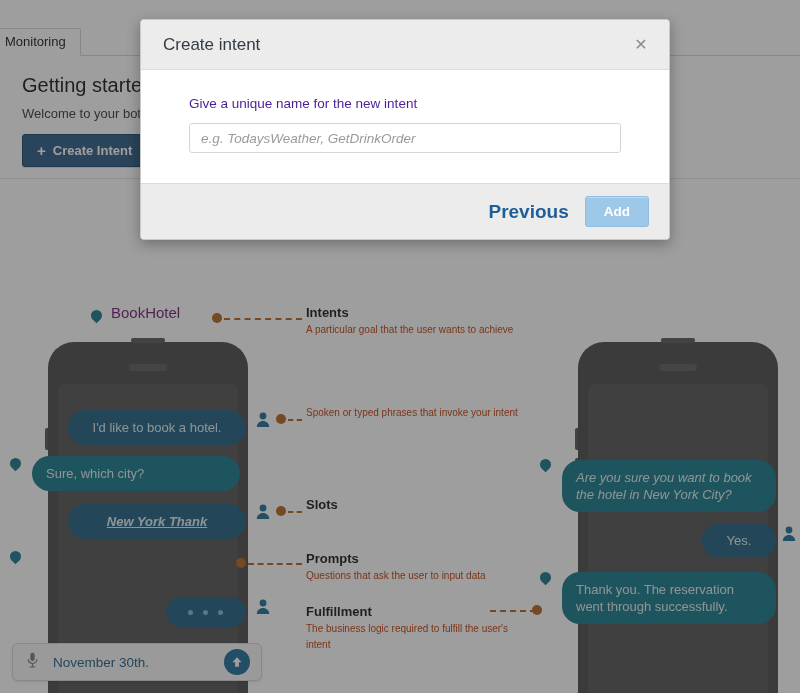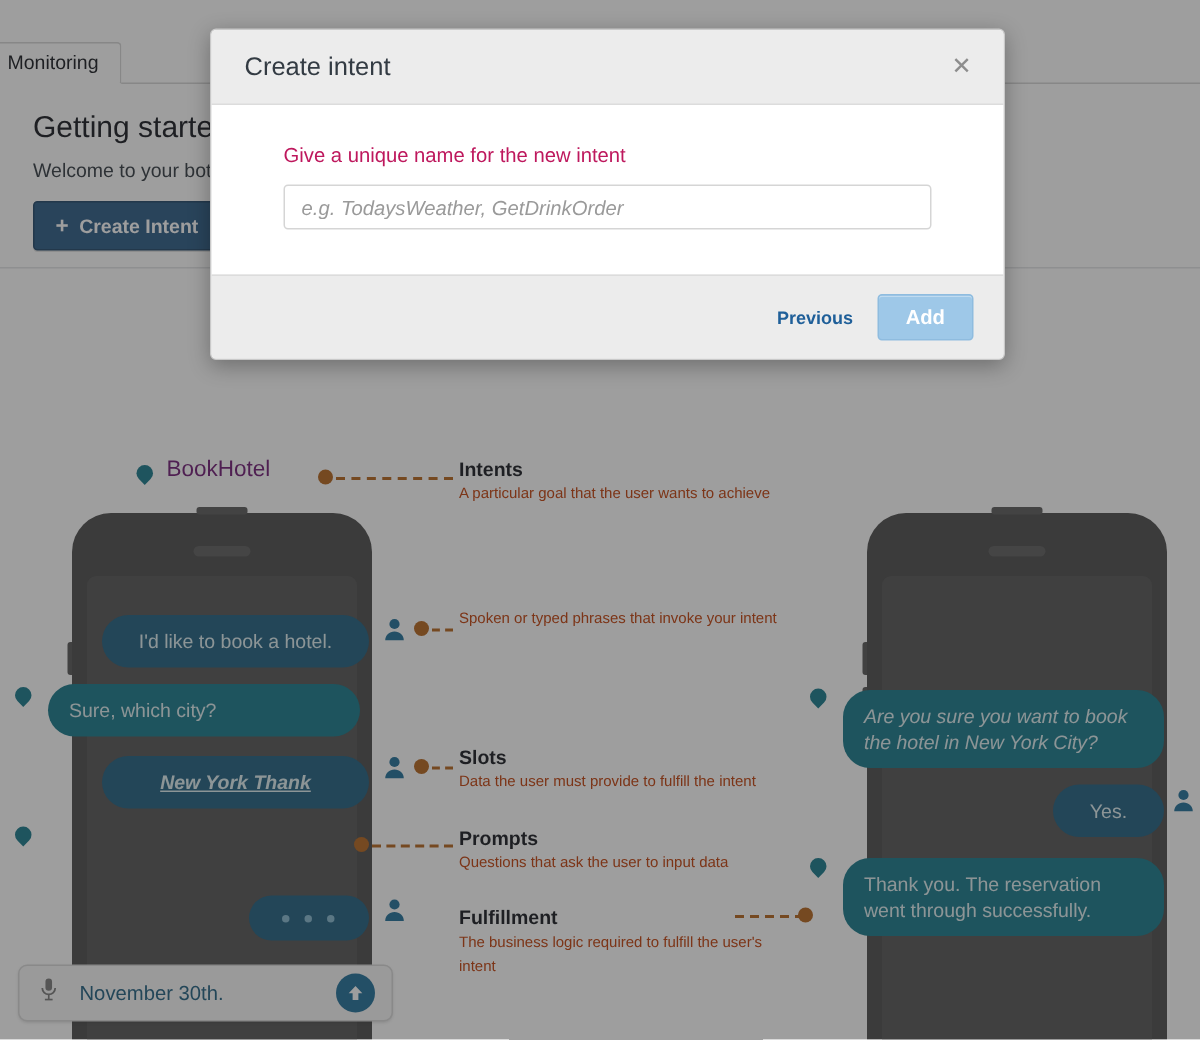--- a/index.html
+++ b/index.html
@@ -162,40 +162,40 @@
     display: flex; align-items: center;
   }
   .m-title { margin-left: 22px; font-size: 17px; color: #333b43; }
   .m-close {
     position: absolute; right: 18px; top: 50%; margin-top: -10px;
     width: 20px; height: 20px;
     display: flex; align-items: center; justify-content: center;
     color: #8d8d8d; font-size: 16px; line-height: 1;
   }
   .m-body { background: #ffffff; padding: 26px 48px 30px 48px; }
-  .m-label { font-size: 13.5px; color: #be185d; margin-bottom: 12px; }
+  .m-label { font-size: 13.5px; color: #4c1d95; margin-bottom: 12px; }
   .m-input {
     display: block; width: 100%; height: 30px;
     border: 1px solid #d5d5d5; border-radius: 3px;
     padding: 0 11px;
     font-size: 13.5px; font-family: "Liberation Sans", sans-serif;
     color: #333;
     background: #fff;
   }
   .m-input::placeholder { color: #9a9a9a; font-style: italic; }
   .m-foot {
     background: #ececec;
     border-top: 1px solid #dcdcdc;
     height: 56px;
     display: flex; align-items: center; justify-content: flex-end;
     gap: 16px;
     padding-right: 20px;
   }
   .m-prev {
-    font-size: 12px; font-weight: bold; color: #1f5f99;
+    font-size: 19px; font-weight: bold; color: #1f5f99;
   }
   .m-add {
     background: #9ec8e8;
     border: 1px solid #8fbcdf;
     border-radius: 3px;
     color: #ffffff; font-size: 13.5px; font-weight: bold;
     padding: 7px 18px;
     box-shadow: inset 0 1px 0 rgba(255,255,255,.35);
   }
 </style>
@@ -319,21 +319,20 @@
         <div class="person" style="left:256px; top:322px;">
           <svg viewBox="0 0 14 15" width="14" height="15">
               <circle cx="7" cy="4" r="3.4" fill="#1f6f99"></circle>
               <path d="M0.8 15c0-3.6 2.8-6 6.2-6s6.2 2.4 6.2 6z" fill="#1f6f99"></path>
             </svg>
         </div>
         <div class="dot" style="left:276px; top:324px;"></div>
         <div class="dash" style="left:288px; top:329px; width:14px;"></div>
         <div class="ann" style="left:306px; top:315px; width:250px;">
           <div class="ttl">Slots</div>
-          <div class="desc">Data the user must provide to fulfill the intent</div>
         </div>
 
         <div class="dot" style="left:236px; top:376px;"></div>
         <div class="dash" style="left:248px; top:381px; width:54px;"></div>
         <div class="ann" style="left:306px; top:369px; width:250px;">
           <div class="ttl">Prompts</div>
           <div class="desc">Questions that ask the user to input data</div>
         </div>
 
         <div class="ann" style="left:306px; top:422px; width:220px;">

